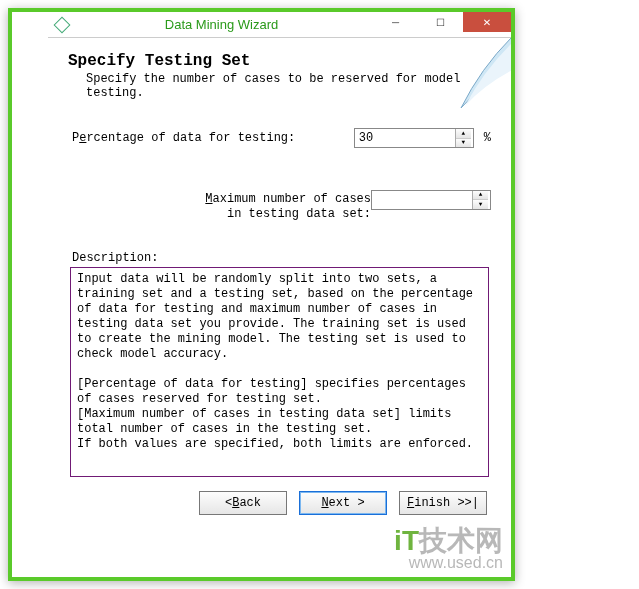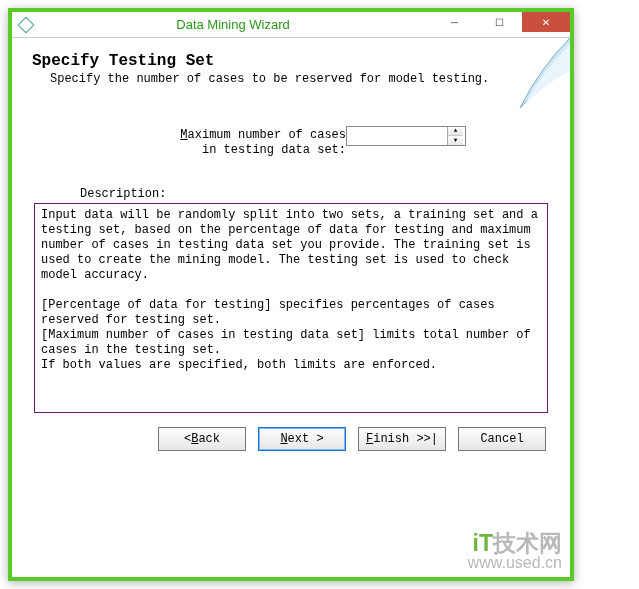--- a/index.html
+++ b/index.html
@@ -6,25 +6,26 @@
   body {
     margin: 0;
     padding: 8px;
     background: #fff;
     font-family: "Courier New", monospace;
     font-size: 12px;
     color: #000;
   }
   .outer-border {
     border: 4px solid #5aca2a;
-    width: 566px;
+    width: 507px;
     height: 573px;
     overflow: hidden;
     box-shadow: 0 2px 10px rgba(0,0,0,0.3);
     position: relative;
+    padding-left: 36px;
   }
   .titlebar {
     height: 26px;
     background: #fff;
     display: flex;
     align-items: center;
     border-bottom: 1px solid #ccc;
     position: relative;
   }
   .titlebar-icon {
@@ -143,21 +144,20 @@
   .spinner .spin-btns div:last-child { border-bottom: none; }
   .unit {
     margin-left: 10px;
     font-size: 12px;
   }
   .desc-label {
     margin-top: 6px;
     margin-bottom: 2px;
     font-size: 12px;
     padding-left: 4px;
-    margin-left: 44px;
   }
   .desc-box {
     border: 1px solid #701a75;
     background: #fff;
     height: 210px;
     padding: 4px 6px;
     font-size: 12px;
     line-height: 1.25;
     overflow: auto;
     white-space: pre-wrap;
@@ -191,21 +191,21 @@
     position: absolute;
     right: 8px;
     bottom: 6px;
     font-family: "Segoe UI", sans-serif;
     font-size: 16px;
     color: #b8b8b8;
     text-align: right;
     line-height: 1;
     pointer-events: none;
   }
-  .watermark .brand { font-size: 23px; font-weight: bold; }
+  .watermark .brand { font-size: 28px; font-weight: bold; }
   .watermark .brand .green { color: #6fb43f; }
 </style>
 </head>
 <body>
 
 <div class="outer-border">
 
   <div class="titlebar">
     <span class="titlebar-icon"></span>
     <span class="titlebar-title">Data Mining Wizard</span>
@@ -221,20 +221,35 @@
     <div class="deco">
       <svg viewBox="0 0 80 80">
         <path d="M60,0 Q30,30 10,70 Q35,40 80,20 Z" fill="#cfe7f5" stroke="#7aa8c8" stroke-width="1"></path>
         <path d="M62,4 Q33,32 14,68 Q37,42 78,24 Z" fill="#eaf4fb"></path>
       </svg>
     </div>
 
     <div class="header-title">Specify Testing Set</div>
     <div class="header-sub">Specify the number of cases to be reserved for model testing.</div>
 
+    <div class="form-row">
+      <div class="form-label">
+        <span>P</span><span class="ul">e</span><span>rcentage of data for testing:</span>
+      </div>
+      <div class="spinner-wrap">
+        <div class="spinner">
+          <input type="text" value="30" style="">
+          <div class="spin-btns">
+            <div>▲</div>
+            <div>▼</div>
+          </div>
+        </div>
+        <span class="unit">%</span>
+      </div>
+    </div>
 
     <div class="form-row">
       <div class="form-label" style="white-space:pre-line;text-align:right;">
         <span class="ul">M</span><span>aximum number of cases
 in testing data set:</span>
       </div>
       <div class="spinner-wrap">
         <div class="spinner">
           <input type="text" value="" style="">
           <div class="spin-btns">
@@ -259,21 +274,20 @@
           <span>ack</span>
       </div>
       <div class="btn default">
         <span class="ul">N</span>
           <span>ext &gt;</span>
       </div>
       <div class="btn">
         <span class="ul">F</span>
           <span>inish &gt;&gt;|</span>
       </div>
-      <div class="btn">Cancel</div>
     </div>
 
     <div class="watermark">
       <div class="brand"><span class="green">iT</span><span>技术网</span></div>
       <div>www.used.cn</div>
     </div>
 
   </div>
 </div>
 

